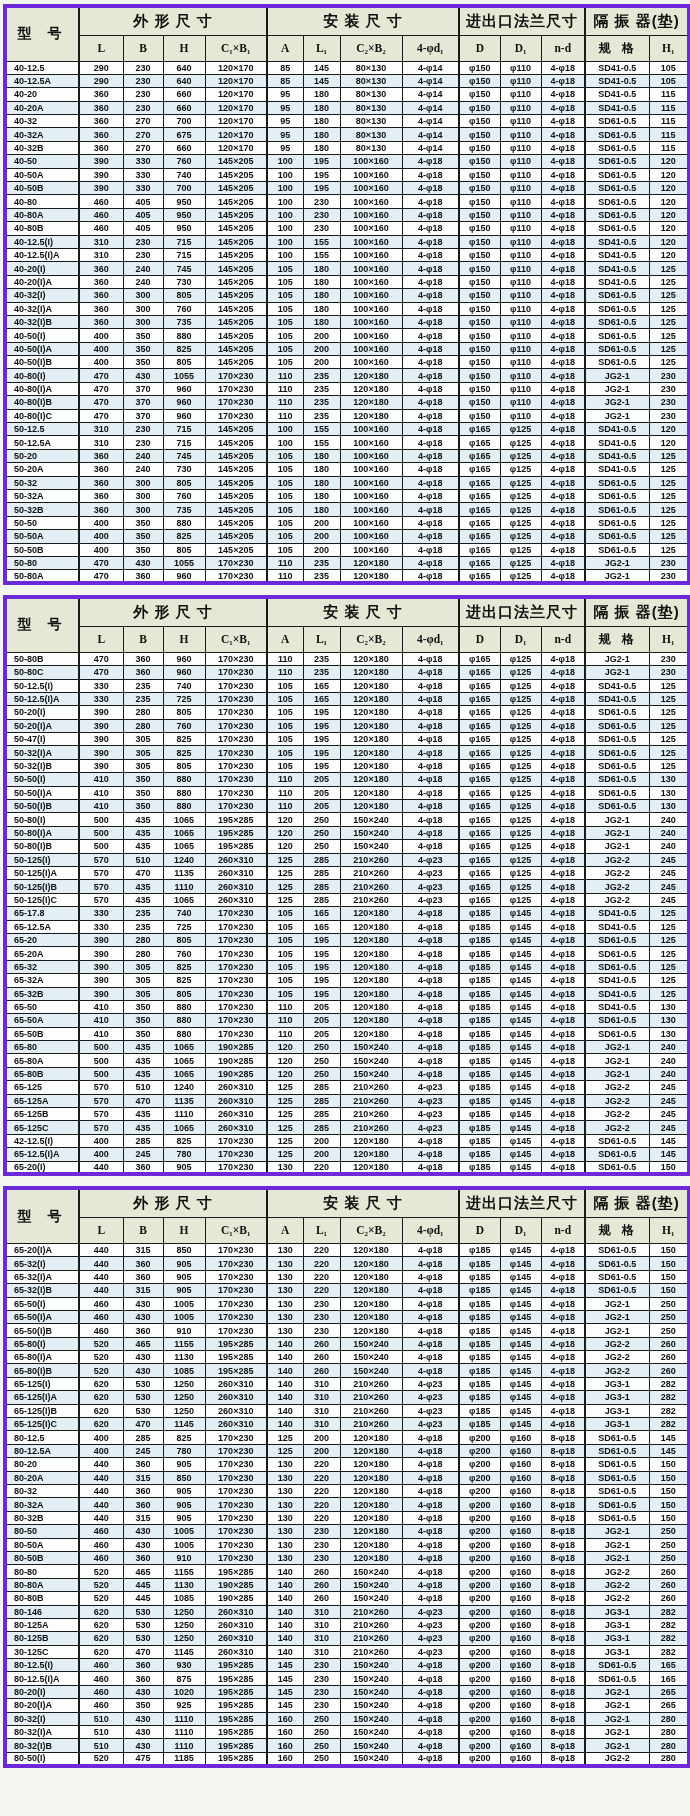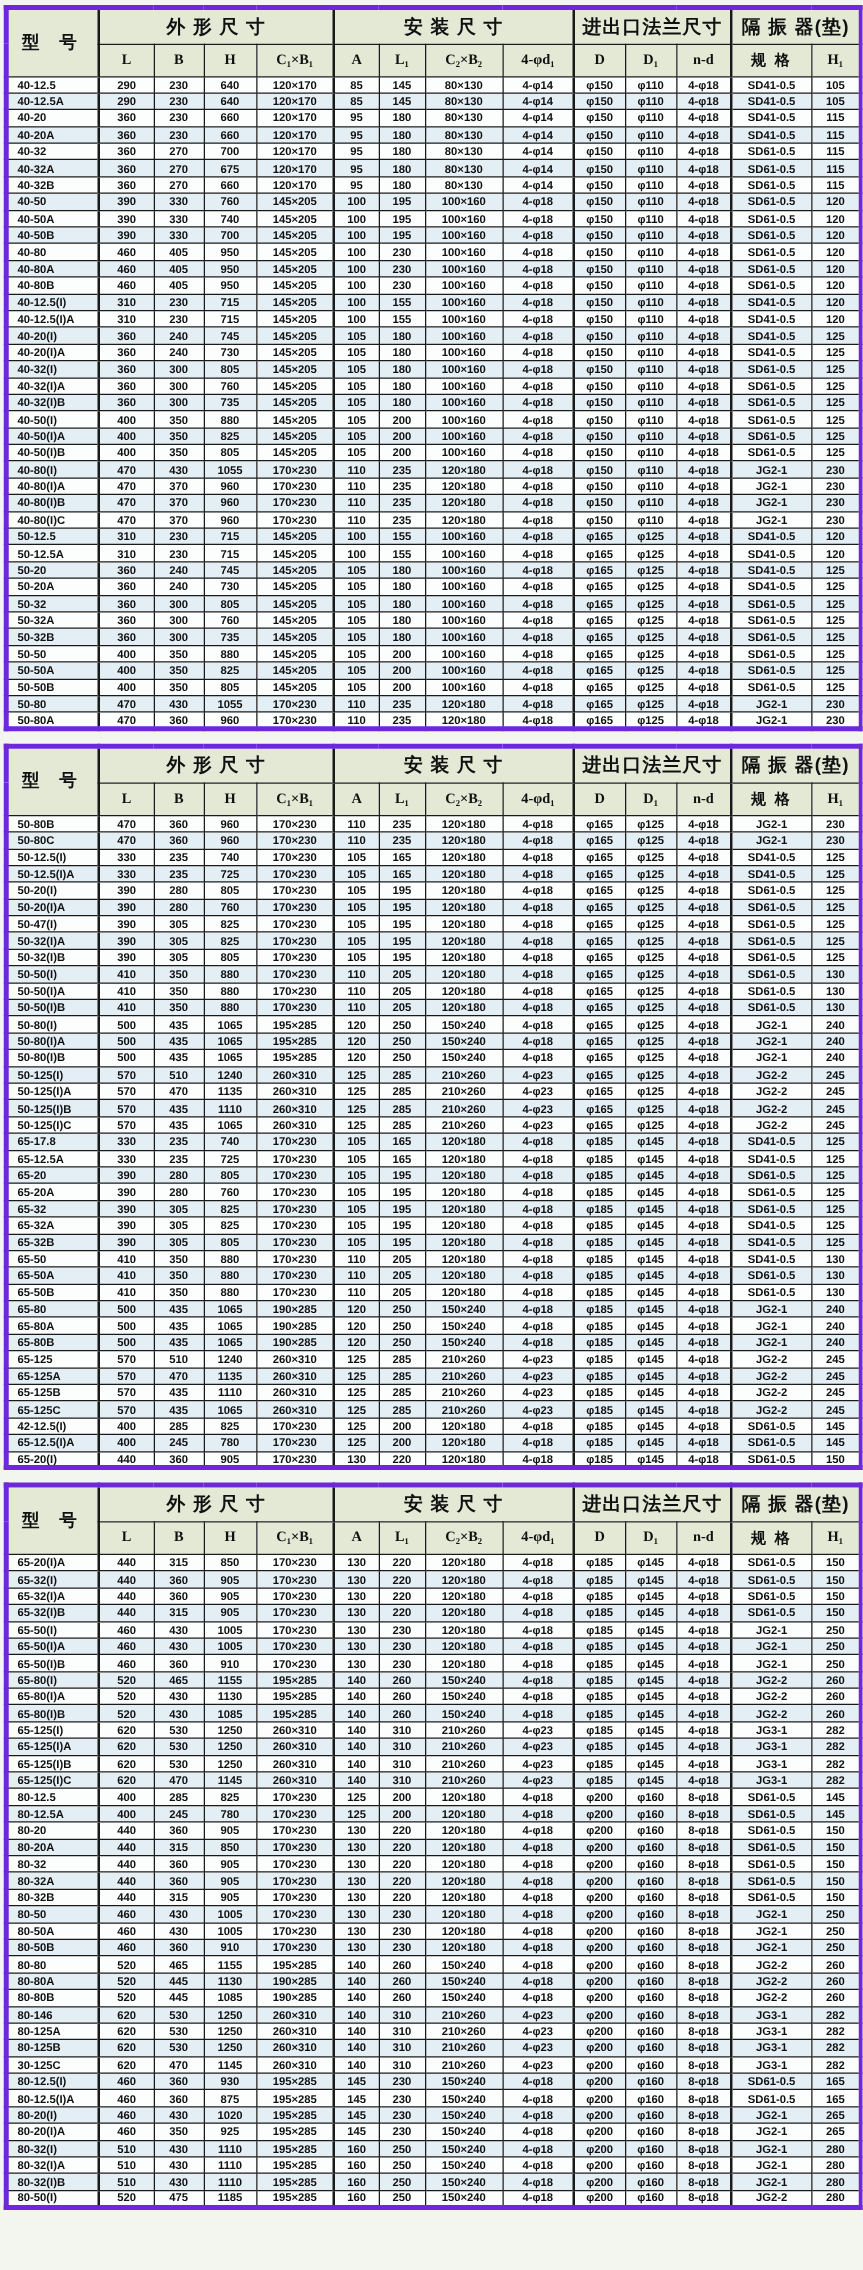--- a/index.html
+++ b/index.html
@@ -45,21 +45,21 @@
   table.spec thead th.model-h{
     font-size:14px;
     letter-spacing:6px;
   }
   table.spec thead tr.sub th{
     font-size:11.5px;
     letter-spacing:0;
     font-family:"Liberation Serif","DejaVu Serif",serif;
   }
   table.spec thead tr.sub th.cn{
-    font-family:Liberation Serif, serif;
+    font-family:Liberation Mono, monospace;
     font-size:12px;
     letter-spacing:2px;
   }
   
   table.spec tbody tr{height:13.4px;}
   table.spec tbody td{font-size:9px;}
   table.spec tbody tr:nth-child(even) td{background:#e4eef5;}
   table.spec tbody tr:nth-child(odd) td{background:#fcfdfd;}
   table.spec tbody td.model{
     text-align:left;

